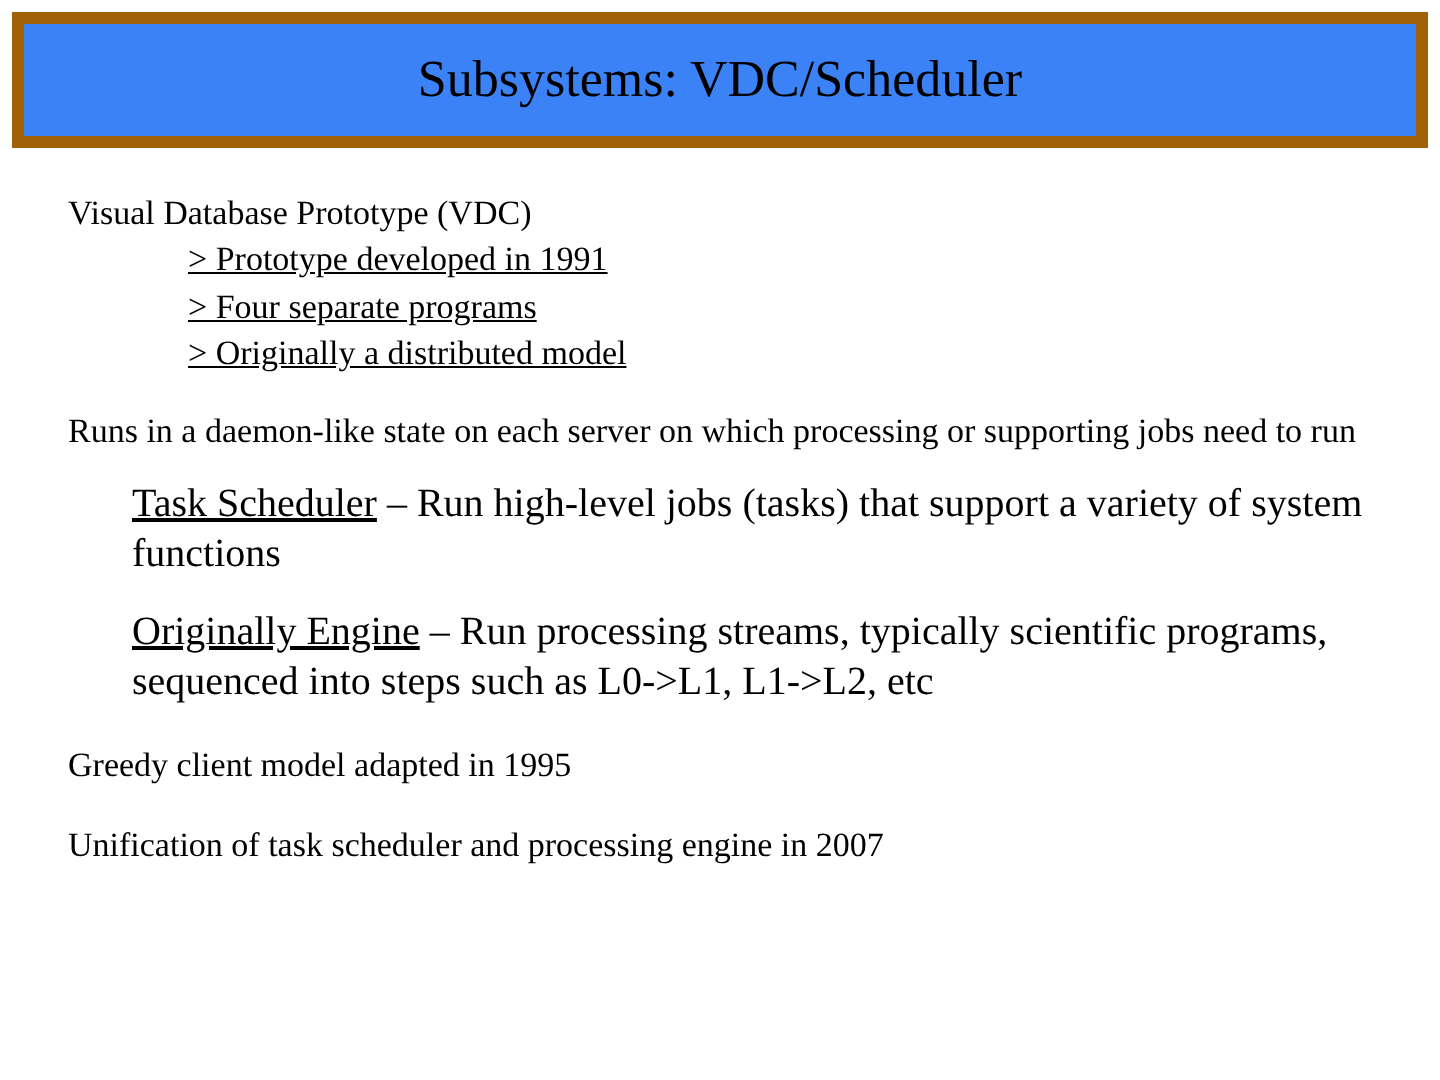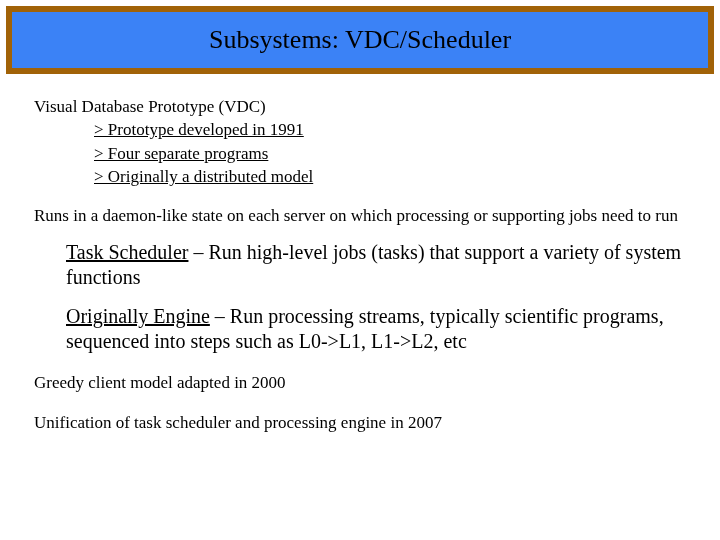--- a/index.html
+++ b/index.html
@@ -80,18 +80,18 @@
 
     <div class="sub-block">
       <p>
         <span class="u">Task Scheduler</span><span> – Run high-level jobs (tasks) that support a variety of system functions</span>
       </p>
       <p>
         <span class="u">Originally Engine</span><span> – Run processing streams, typically scientific programs, sequenced into steps such as L0-&gt;L1, L1-&gt;L2, etc</span>
       </p>
     </div>
 
-    <p class="para">Greedy client model adapted in 2000</p>
+    <p class="para">Greedy client model adapted in 1995</p>
 
     <p class="para">Unification of task scheduler and processing engine in 2007</p>
 
   </div>
 </div>
 
 </body></html>

